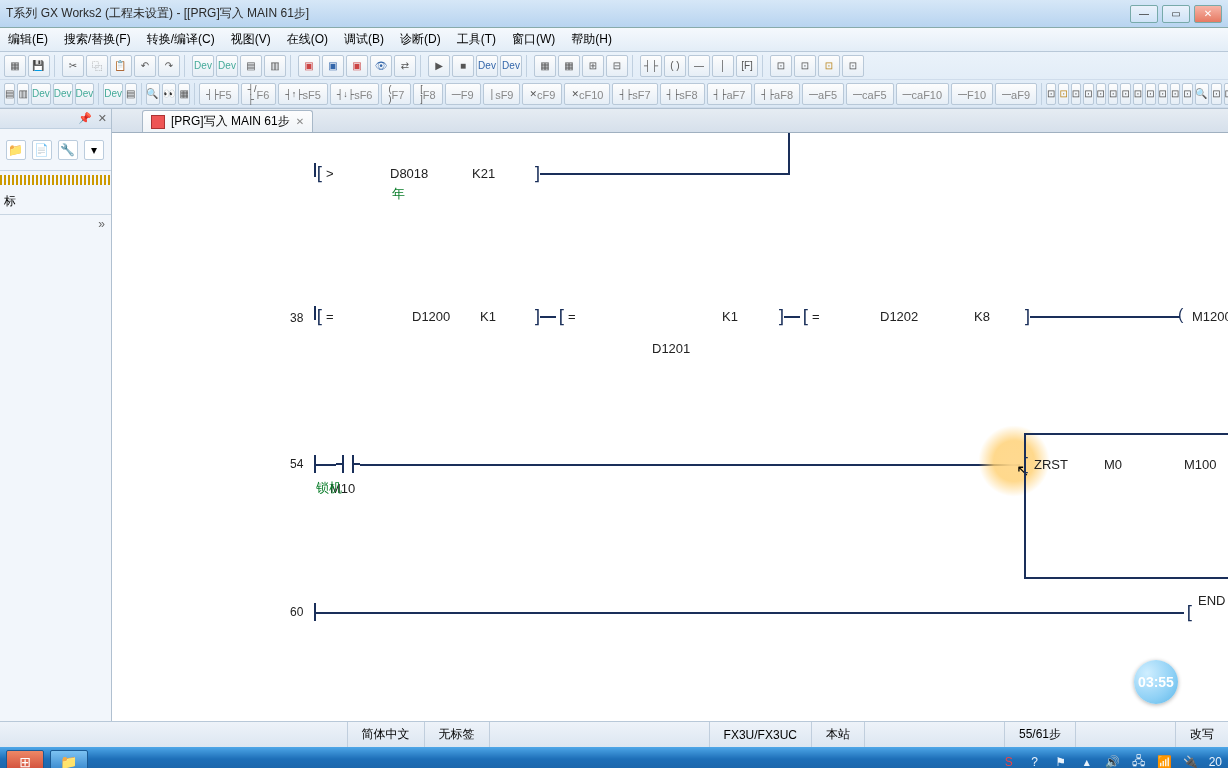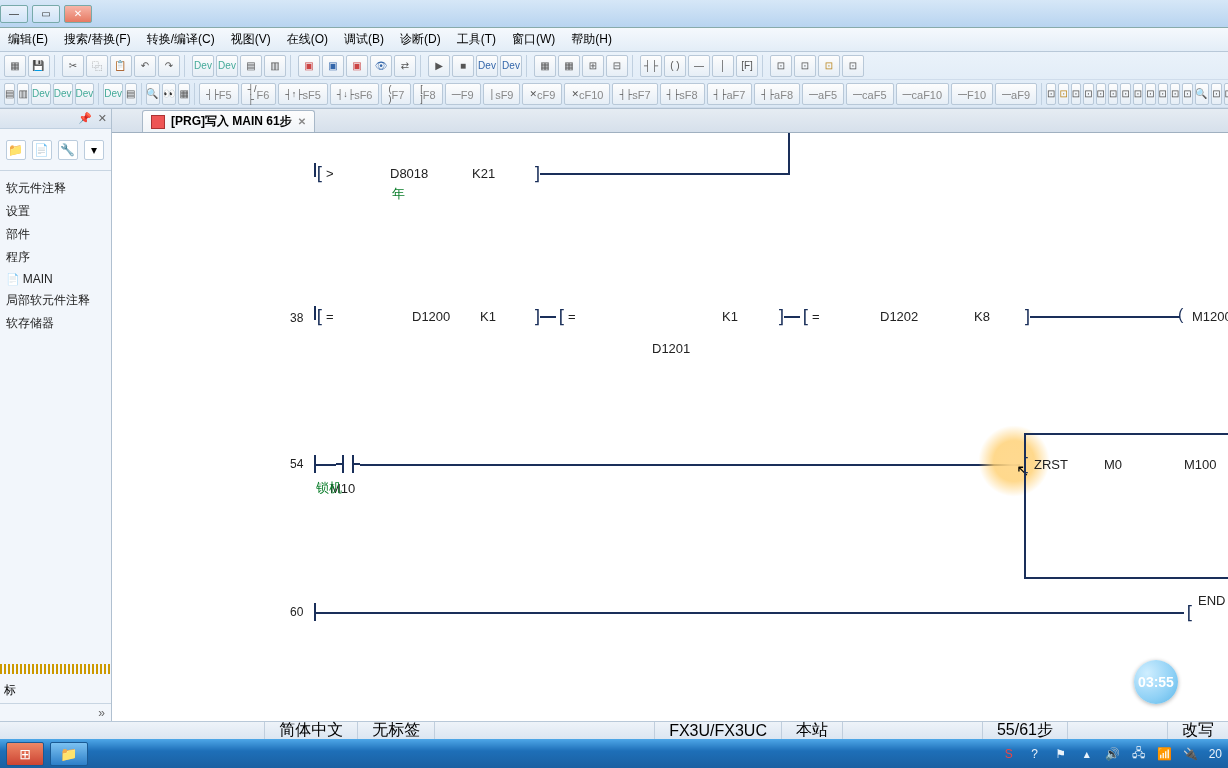--- a/index.html
+++ b/index.html
@@ -36,21 +36,21 @@
 .lp-ic{width:20px;height:20px;border:1px solid #bcd;background:#fff;border-radius:2px;display:flex;align-items:center;justify-content:center;}
 .lp-tree{flex:1;padding:6px 4px; color:#222;}
 .lp-tree .item{padding:3px 2px; white-space:nowrap; cursor:default;}
 .lp-tree .item.ico::before{content:"📄 ";font-size:11px;}
 .lp-ruler{height:10px;background:repeating-linear-gradient(90deg,#c90,#c90 2px,transparent 2px,transparent 4px);margin:4px 0;}
 .lp-bottom{padding:4px;}
 .lp-expand{height:18px;display:flex;align-items:center;justify-content:flex-end;padding-right:6px;color:#666;font-size:12px;border-top:1px solid #c8d5e2;}
 
 
 .editor{flex:1; background:#fff; position:relative; display:flex; flex-direction:column;}
-.tab-strip{height:24px;background:linear-gradient(#e6ecf3,#d6e0eb);display:flex;align-items:flex-end;padding-left:30px;border-bottom:1px solid #a0b0c0;font-weight:bold;}
+.tab-strip{height:24px;background:linear-gradient(#e6ecf3,#d6e0eb);display:flex;align-items:flex-end;padding-left:30px;border-bottom:1px solid #a0b0c0;}
 .tab{height:22px;background:linear-gradient(#fdfdfd,#f0f4f8);border:1px solid #a8b8c8;border-bottom:none;border-radius:3px 3px 0 0;display:flex;align-items:center;padding:0 8px;font-size:12px;gap:6px;}
 .tab .x{font-size:10px;color:#888;cursor:pointer;}
 .tab .doc-ico{width:14px;height:14px;background:#e55;border:1px solid #a33;display:inline-block;}
 
 .ladder{flex:1;position:relative;overflow:hidden; font-family:Consolas,monospace; font-size:13px; color:#222;}
 .step-no{position:absolute;left:178px;font-size:12px;color:#222;}
 .hline{position:absolute;height:2px;background:#1a2f5a;}
 .vline{position:absolute;width:2px;background:#1a2f5a;}
 .bracket{position:absolute;font-size:18px;color:#1a2f5a;font-family:Consolas,monospace;}
 .lbl{position:absolute;font-size:13px;color:#222;}
@@ -61,21 +61,21 @@
 .contact .bars{position:absolute;left:6px;top:0;width:12px;height:18px;}
 .contact .bars::before,.contact .bars::after{content:"";position:absolute;top:0;width:2px;height:18px;background:#1a2f5a;}
 .contact .bars::before{left:0;}
 .contact .bars::after{right:0;}
 .coil{position:absolute;font-size:16px;color:#1a2f5a;}
 .sel-box{position:absolute;border:2px solid #1a2f5a;background:transparent;}
 .highlight-circle{position:absolute;width:72px;height:72px;border-radius:50%;background:radial-gradient(circle,#ffd990 0%,#ffcf70cc 40%,#ffcf7000 70%);}
 .cursor-arrow{position:absolute;font-size:16px;color:#000;}
 
 
-.statusbar{height:18px;background:linear-gradient(#eef3f9,#dce6f1);border-top:1px solid #b8c8d8;display:flex;align-items:center;font-size:16px;padding-left:38px;}
+.statusbar{height:26px;background:linear-gradient(#eef3f9,#dce6f1);border-top:1px solid #b8c8d8;display:flex;align-items:center;font-size:12px;padding-left:38px;}
 .statusbar .cell{padding:0 14px;border-left:1px solid #c0cedd;height:100%;display:flex;align-items:center;}
 .statusbar .spacer{flex:1;}
 
 
 .taskbar{height:30px;background:linear-gradient(#4ea7e8,#1e6fb8 40%,#1a5fa0);display:flex;align-items:center;padding:0 6px;gap:6px;}
 .tk-btn{width:38px;height:24px;background:linear-gradient(#7cc2f2,#2d7fc8);border-radius:2px;display:flex;align-items:center;justify-content:center;color:#fff;font-size:14px;border:1px solid #1a5a94;}
 .tk-btn.red{background:linear-gradient(#e86,#c43);}
 .tk-spacer{flex:1;}
 .tray{display:flex;align-items:center;gap:10px;color:#eaf3fb;font-size:12px;}
 .tray .ic{width:16px;height:16px;display:flex;align-items:center;justify-content:center;}
@@ -83,20 +83,21 @@
 
 .time-bubble{position:absolute;right:50px;bottom:64px;width:44px;height:44px;border-radius:50%;background:radial-gradient(circle at 30% 30%,#cfeeff,#8ed0f5 60%,#5ab6e8);display:flex;align-items:center;justify-content:center;color:#fff;font-size:14px;font-weight:bold;box-shadow:0 1px 4px rgba(0,0,0,.3);}
 
 
 .fk{font-size:11px;color:#888;position:relative;top:1px;}
 </style>
 </head>
 <body>
 
 <div class="titlebar">
+  <div class="title">T系列 GX Works2 (工程未设置) - [[PRG]写入 MAIN 61步]</div>
   <div class="win-btns">
     <div class="win-btn">—</div>
     <div class="win-btn">▭</div>
     <div class="win-btn close">✕</div>
   </div>
 </div>
 
 <div class="menubar">
   <span>编辑(E)</span>
   <span>搜索/替换(F)</span>
@@ -212,29 +213,20 @@
     <div class="lp-head">
       <span>📌</span>
       <span>✕</span>
     </div>
     <div class="lp-icons">
       <div class="lp-ic">📁</div>
       <div class="lp-ic">📄</div>
       <div class="lp-ic">🔧</div>
       <div class="lp-ic">▾</div>
     </div>
-    <div class="lp-tree">
-      <div class="item">软元件注释</div>
-      <div class="item">设置</div>
-      <div class="item">部件</div>
-      <div class="item">程序</div>
-      <div class="item ico">MAIN</div>
-      <div class="item">局部软元件注释</div>
-      <div class="item">软存储器</div>
-    </div>
     <div class="lp-ruler"></div>
     <div class="lp-bottom">
       <div class="item">标</div>
     </div>
     <div class="lp-expand">»</div>
   </div>
 
   <div class="editor">
     <div class="tab-strip">
       <div class="tab">

